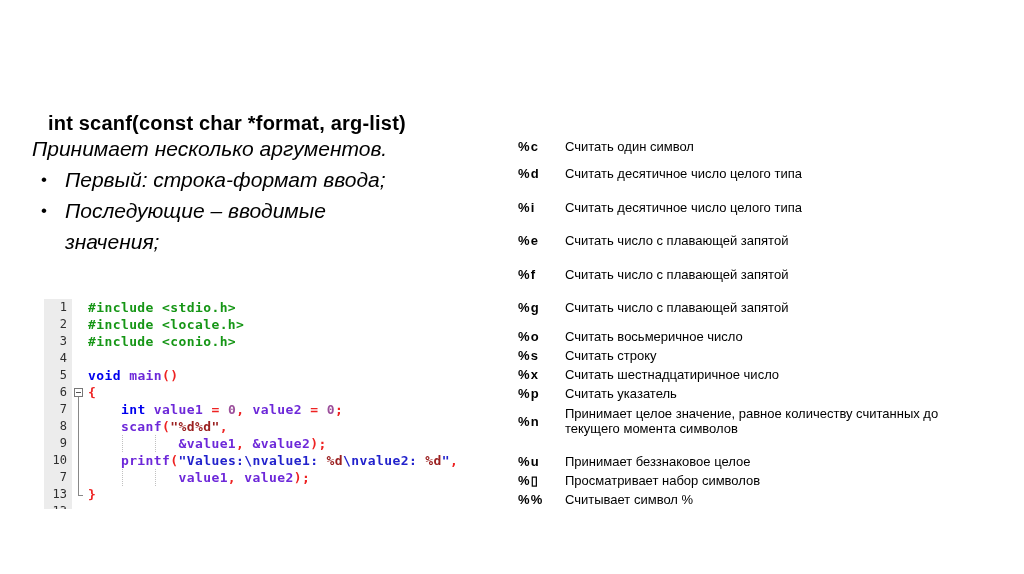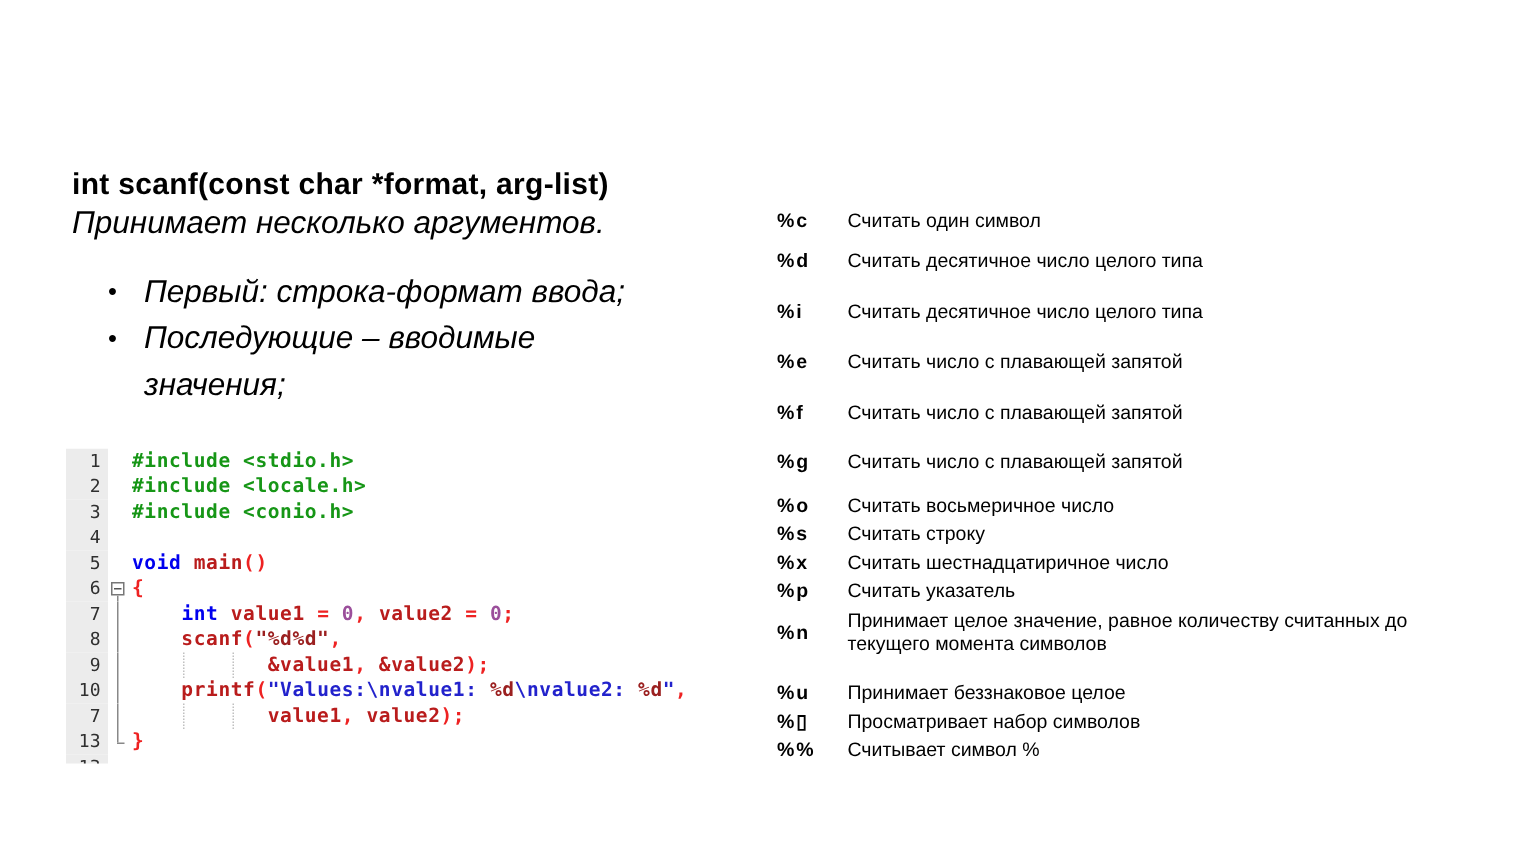--- a/index.html
+++ b/index.html
@@ -1,44 +1,44 @@
 <!DOCTYPE html>
 <html style="--c-inc: #169616; --c-kw: #0000ee; --c-pun: #ee2222; --c-num: #9b4f9b; --c-str: #9b2020; --c-str2: #2222cc;"><head>
 <meta charset="utf-8">
 <style>
   html,body{margin:0;padding:0;background:#fff;}
   .slide{position:relative;width:1024px;height:574px;background:#ffffff;overflow:hidden;
          font-family:"Liberation Sans",sans-serif;color:#000;}
 
   
   .title{position:absolute;left:48px;top:72px;font-size:20px;font-weight:bold;letter-spacing:.2px;margin-top:40px;}
-  .textblock{position:absolute;left:48px;top:133px;width:410px;font-style:italic;
+  .textblock{position:absolute;left:32px;top:133px;width:410px;font-style:italic;
              font-size:21px;line-height:31px;}
   .intro{margin:0;}
-  ul.bullets{list-style:none;margin:15px;padding:0;}
+  ul.bullets{list-style:none;margin:0;padding:0;}
   li.bullet{position:relative;padding-left:33px;white-space:pre-line;}
   li.bullet::before{content:"•";position:absolute;left:9px;top:0;font-style:normal;font-size:17px;}
 
   
   .editor{position:absolute;left:44px;top:299px;height:210px;width:430px;overflow:hidden;
           font-family:"DejaVu Sans Mono",monospace;font-size:13px;font-weight:bold;
           line-height:17px;letter-spacing:.4px;}
   .cl{display:flex;height:17px;}
   .ln{flex:none;width:23px;background:#ececec;color:#2f2f2f;text-align:right;
       padding-right:5px;font-size:12px;letter-spacing:0;font-weight:normal;}
   .fold{flex:none;width:13px;position:relative;background:#fff;}
   .cd{white-space:pre;position:relative;padding-left:3px;}
 
   .tk-inc{color:var(--c-inc);}
   .tk-kw{color:var(--c-kw);}
   .tk-pun{color:var(--c-pun);}
   .tk-num{color:var(--c-num);}
   .tk-str{color:var(--c-str);}
   .tk-str2{color:var(--c-str2);}
-  .tk-id{color:#b91c1c;}
+  .tk-id{color:#6d28d9;}
 
   
   .fold-start{background-image:linear-gradient(#888,#888);background-repeat:no-repeat;
               background-position:6px 13px;background-size:1px 4px;}
   .fold-start::before{content:"";position:absolute;left:2px;top:4px;width:7px;height:7px;
                       border:1px solid #777;background:#fff;}
   .fold-start::after{content:"";position:absolute;left:4px;top:8px;width:5px;border-top:1px solid #555;}
   .fold-mid::before{content:"";position:absolute;left:6px;top:0;height:17px;border-left:1px solid #888;}
   .fold-end::before{content:"";position:absolute;left:6px;top:0;height:9px;border-left:1px solid #888;}
   .fold-end::after{content:"";position:absolute;left:6px;top:9px;width:5px;border-top:1px solid #888;}

